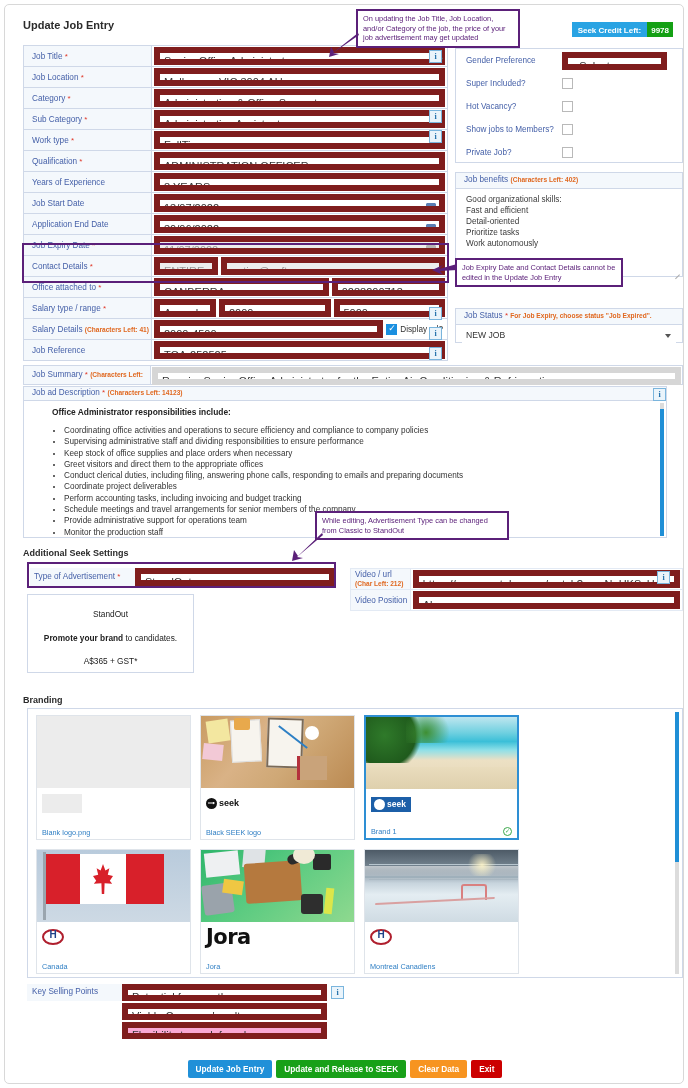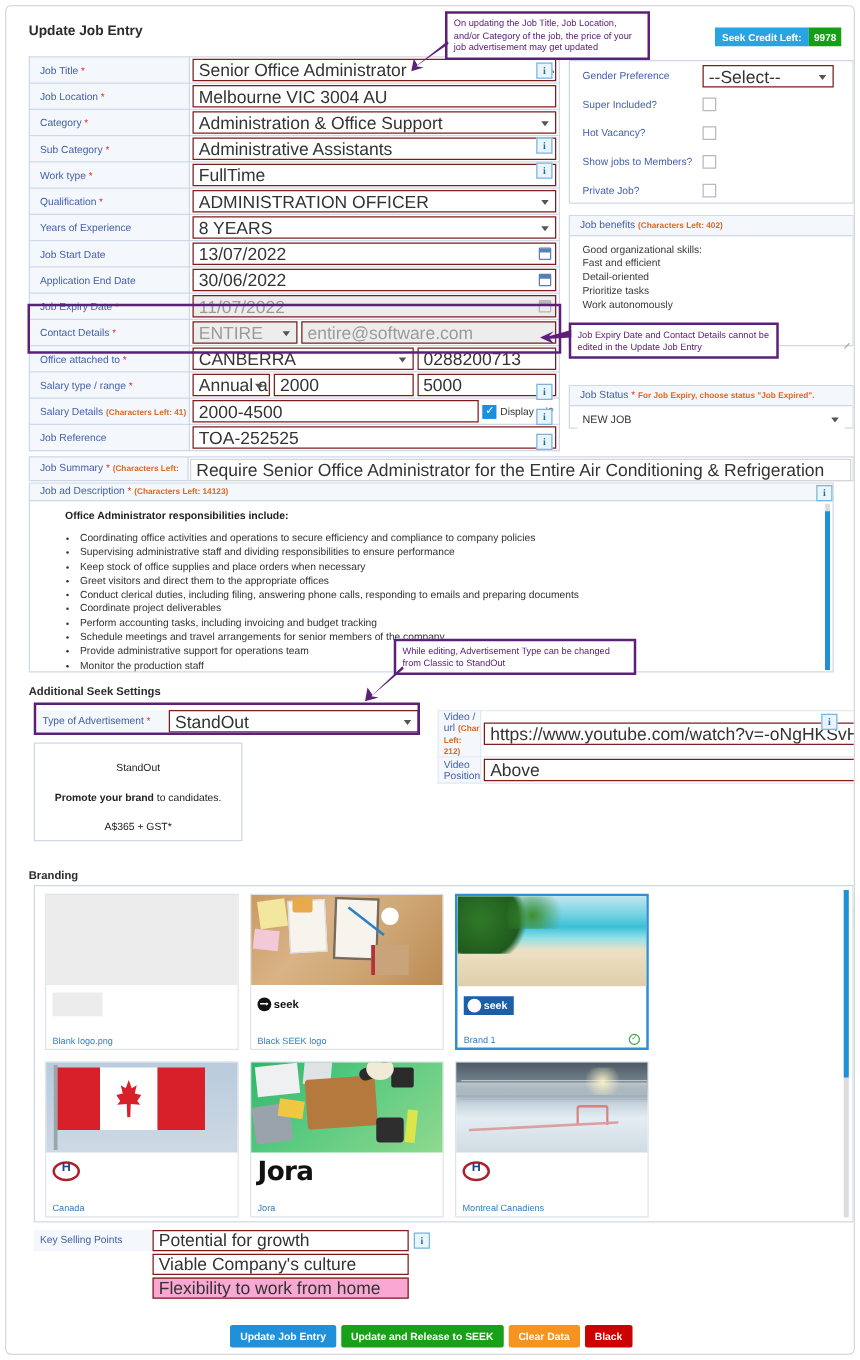--- a/index.html
+++ b/index.html
@@ -29,22 +29,22 @@
   .credit .val { background:#14a014; color:#fff; padding:2px 4px 0 4px; line-height:13px; }
 
   
   .lform { position:absolute; left:18px; top:40px; width:425px; border-collapse:collapse; }
   .lform td { border:1px solid #cfd8e8; padding:0; height:20px; vertical-align:middle; }
   .lform td.lb { width:128px; background:#f4f8fc; padding-left:8px; color:#4560a8; font-size:8.2px; }
   .lform td.fd { background:#fff; padding:0 0 0 0; }
   .req { color:#e0392a; font-size:8px; }
   .chl { color:#e06820; font-size:6.6px; font-weight:bold; }
 
-  .ip { width:100%; height:18px; border:1px solid #7f1d1d; background:#fff; padding:0 4px;
-        font-family:"Liberation Sans", sans-serif; font-size:14px; color:#333; line-height:16px;
+  .ip { width:100%; height:18px; border:6px solid #7f1d1d; background:#fff; padding:0 4px;
+        font-family:"Liberation Sans", sans-serif; font-size:11px; color:#333; line-height:16px;
         display:block; white-space:nowrap; overflow:hidden; }
   .ip.dis { background:#ededed; color:#9b9b9b; }
   .ip.sel { position:relative; padding-right:14px; }
   .ip.sel:after { content:""; position:absolute; right:5px; top:7px; border-left:3px solid transparent;
         border-right:3px solid transparent; border-top:4px solid #555; }
   .ip.search:after { content:"\1F50D"; position:absolute; right:3px; top:2px; font-size:7px; color:#666; }
   .ip.cal { position:relative; padding-right:16px; }
   .cal-ic { position:absolute; right:3px; top:3px; width:10px; height:10px; border:1px solid #5a7fb5;
         border-radius:1px; }
   .cal-ic:before { content:""; position:absolute; left:0; top:0; right:0; height:3px; background:#5a7fb5; }
@@ -293,21 +293,21 @@
         </div>
       </td>
     </tr>
 
     <tr>
       <td class="lb">
         <span>Contact Details</span><span class="req"> *</span>
       </td>
       <td class="fd">
         <div class="fdrow">
-          <span class="ip dis sel" style="width:84px">ENTIRE</span>
+          <span class="ip dis sel" style="width:64px">ENTIRE</span>
           <span class="ip dis" style="flex:1">entire@software.com</span>
         </div>
       </td>
     </tr>
 
     <tr>
       <td class="lb">
         <span>Office attached to</span><span class="req"> *</span>
       </td>
       <td class="fd">
@@ -600,21 +600,21 @@
     </div>
     <div class="kspline" style="padding-left:95px">
       <span class="ip" style="width:205px;height:17px;line-height:15px;background:#f9a8d4">Flexibility to work from home</span>
     </div>
   </div>
 
   <div class="btnbar">
     <button class="btn blue">Update Job Entry</button>
     <button class="btn green">Update and Release to SEEK</button>
     <button class="btn orange">Clear Data</button>
-    <button class="btn red">Black</button>
+    <button class="btn red">Exit</button>
   </div>
 
   <div class="anno" style="left:351px; top:4px; width:164px;">On updating the Job Title, Job Location, and/or Category of the job, the price of your job advertisement may get updated</div>
   <svg class="arw" style="left:318px; top:28px;" width="38" height="26" viewBox="0 0 38 26">
     <path d="M36 2 L10 20 L16 21 L6 24 L8 14 L11 19 L35 0 Z" fill="#5b2079"></path>
   </svg>
 
   <div class="hl" style="left:17px; top:238px; width:427px; height:40px;"></div>
   <div class="anno" style="left:450px; top:253px; width:168px;">Job Expiry Date and Contact Details cannot be edited in the Update Job Entry</div>
   <svg class="arw" style="left:427px; top:256px;" width="26" height="16" viewBox="0 0 26 16">

